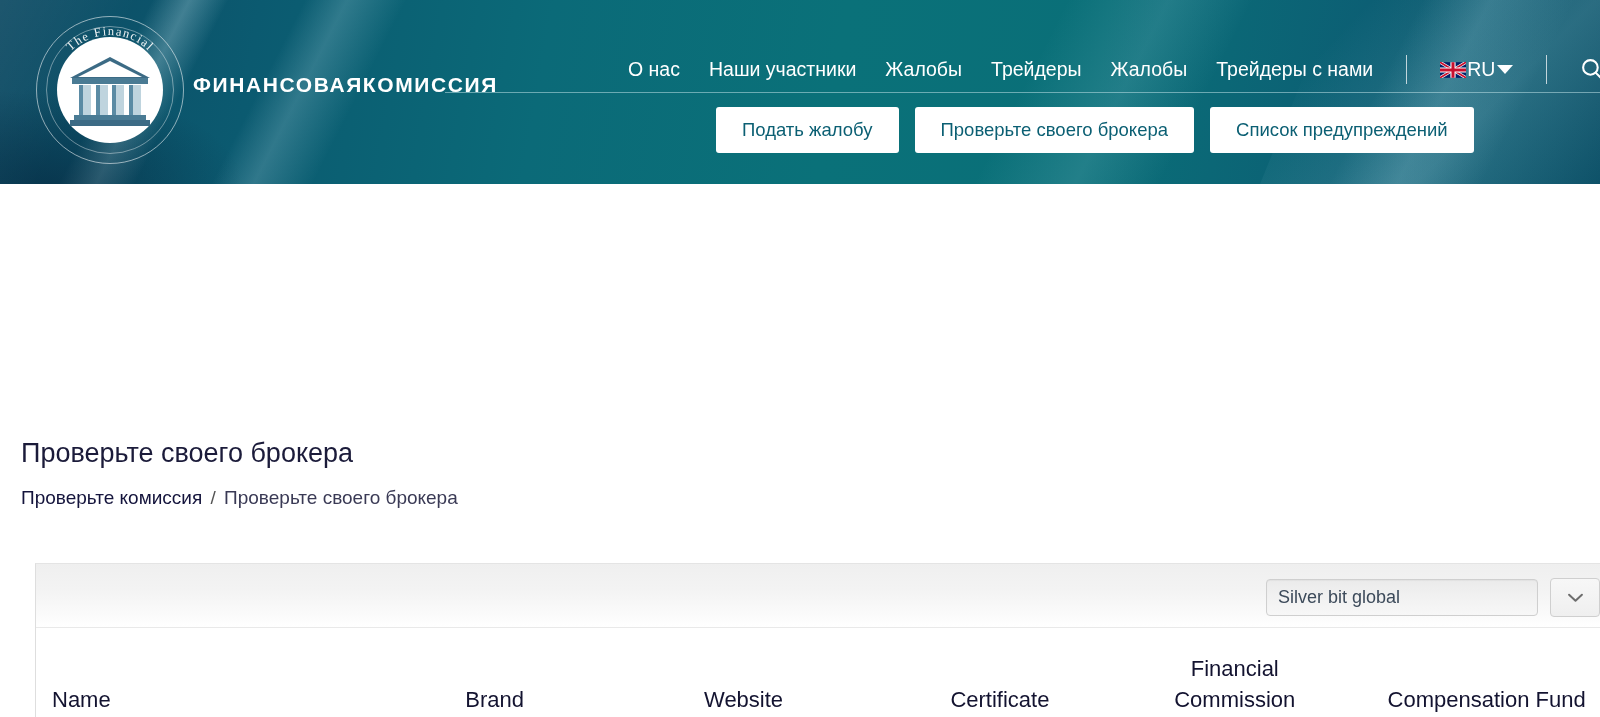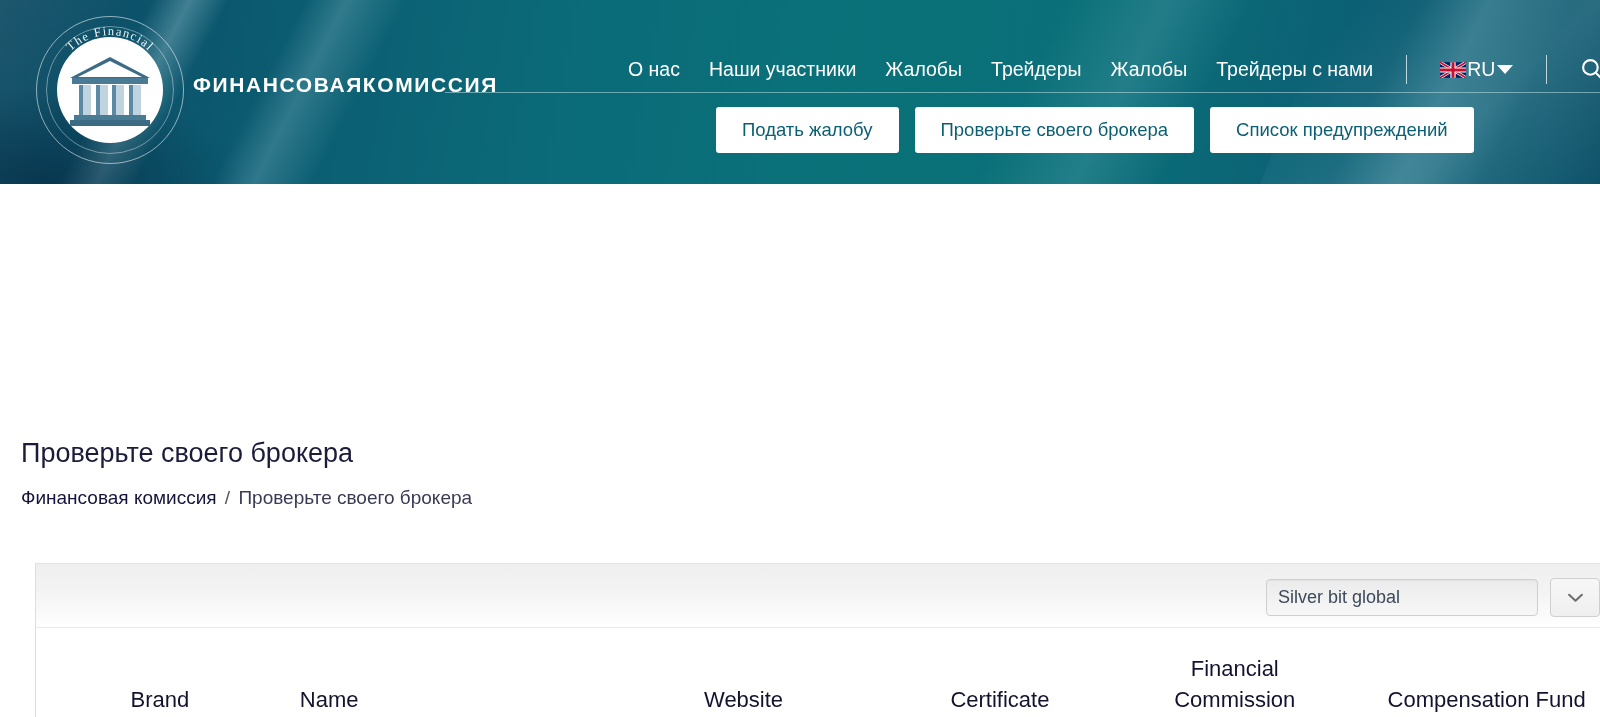--- a/index.html
+++ b/index.html
@@ -308,41 +308,41 @@
     <button class="cta-btn">Проверьте своего брокера</button>
     <button class="cta-btn">Список предупреждений</button>
   </div>
 </div>
 
 <div class="page-body">
 
   <h1 class="page-title">Проверьте своего брокера</h1>
 
   <div class="breadcrumb">
-    <span class="crumb-root">Финансовая комиссия</span>
+    <span class="crumb-root">Проверьте комиссия</span>
     <span class="crumb-sep">/</span>
     <span class="crumb-cur">Проверьте своего брокера</span>
   </div>
 
   <div class="panel">
 
     <div class="panel-toolbar">
       <div class="search-cell">
         <input class="broker-search" type="text" value="Silver bit global" style="">
         <div class="dropdown-btn">
           <svg class="chev" viewBox="0 0 18 12">
             <polyline points="2,3 9,9.5 16,3" fill="none" stroke="#6d6d6d" stroke-width="2.2" stroke-linecap="round" stroke-linejoin="round"></polyline>
           </svg>
         </div>
       </div>
     </div>
 
     <div class="tbl-head">
+      <div class="th th-name">Name</div>
       <div class="th th-brand">Brand</div>
-      <div class="th th-name">Name</div>
       <div class="th th-site">Website</div>
       <div class="th th-cert">Certificate</div>
       <div class="th th-member">Financial Commission Membership</div>
       <div class="th th-fund">Compensation Fund</div>
     </div>
 
   </div>
 </div>
 
 </body></html>

